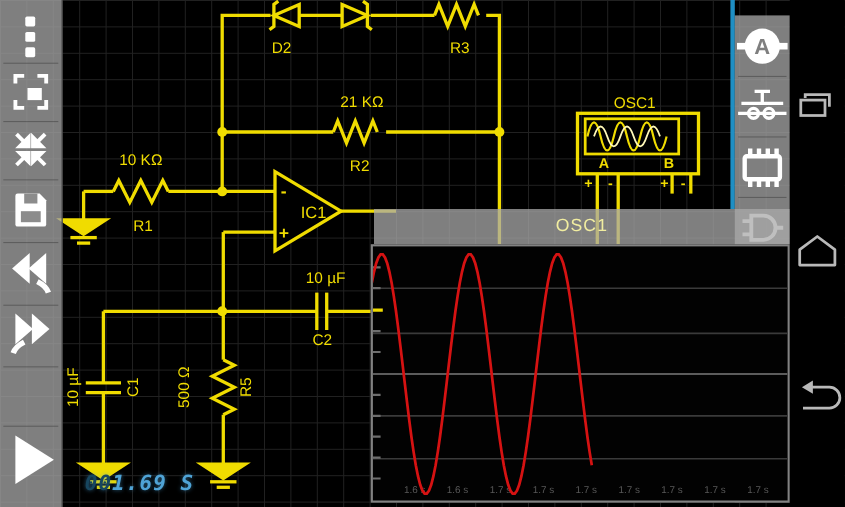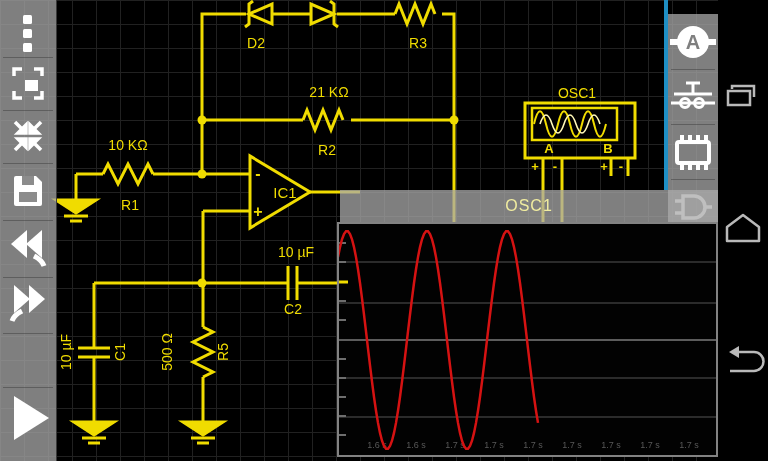--- a/index.html
+++ b/index.html
@@ -152,20 +152,21 @@
       <text x="296" y="257">10 µF</text>
       <text x="293" y="314">C2</text>
       <text x="577" y="98">OSC1</text>
       <text x="71" y="352" transform="rotate(-90 71 352)">10 µF</text>
       <text x="125" y="352" transform="rotate(-90 125 352)">C1</text>
       <text x="172" y="352" transform="rotate(-90 172 352)">500 Ω</text>
       <text x="228" y="352" transform="rotate(-90 228 352)">R5</text>
     </g>
   </svg>
 
+  <div id="timer"><span class="dim">00</span><span class="bright">1.69 S</span></div>
 
   <div id="left-toolbar" class="toolbar">
     <div class="divider" style="top:57px"></div>
       <div class="divider" style="top:110px"></div>
     <div class="divider" style="top:163px"></div>
       <div class="divider" style="top:220px"></div>
     <div class="divider" style="top:277px"></div>
       <div class="divider" style="top:333px"></div>
     <div class="divider" style="top:387px"></div>
     <div class="tbtn" style="top:10px;height:46px">

